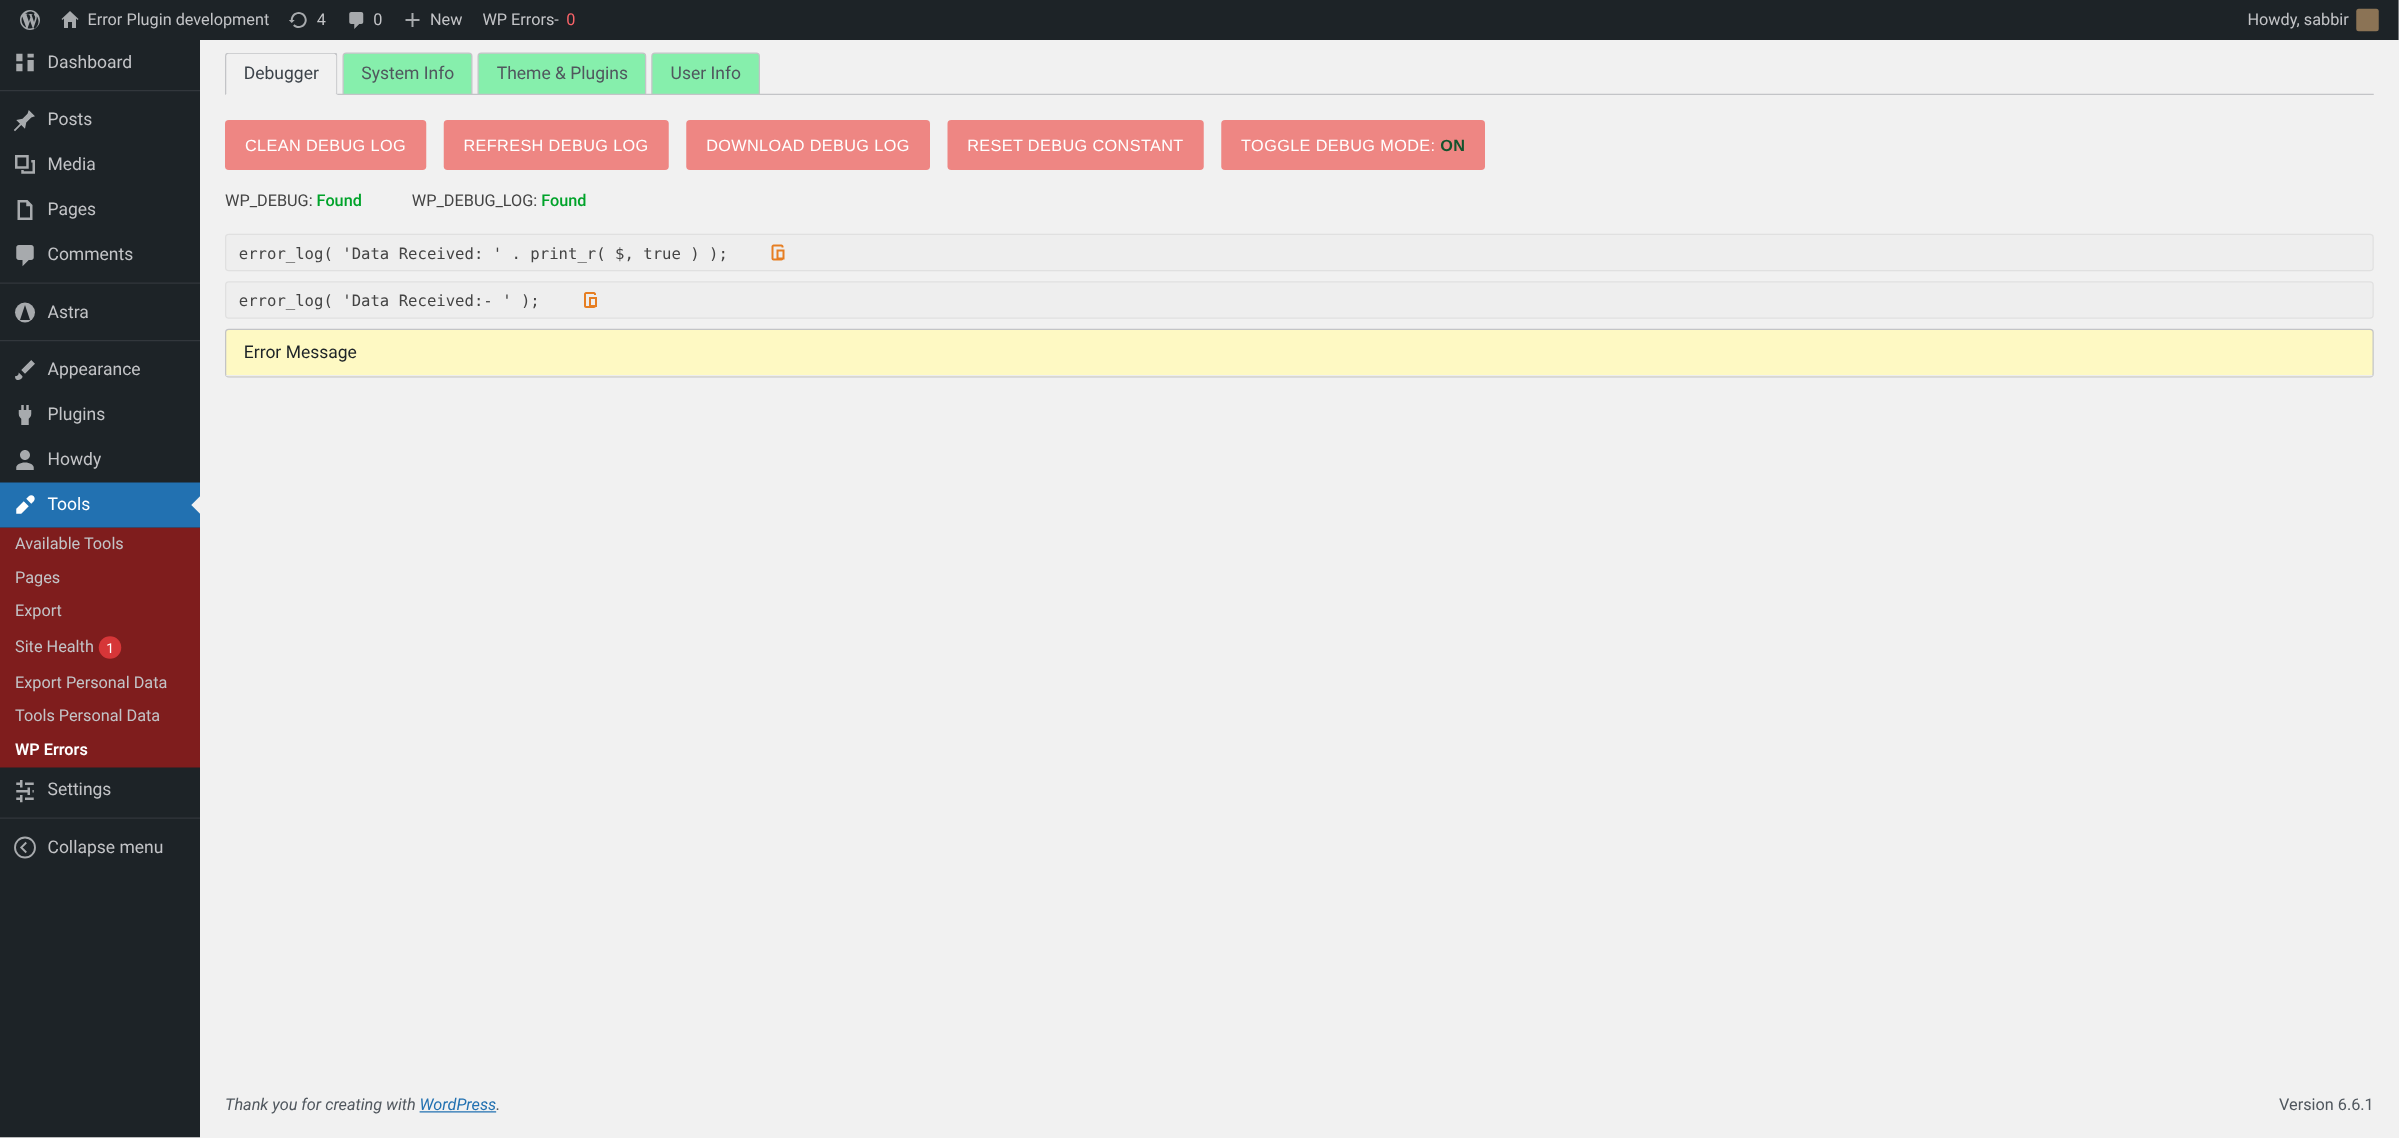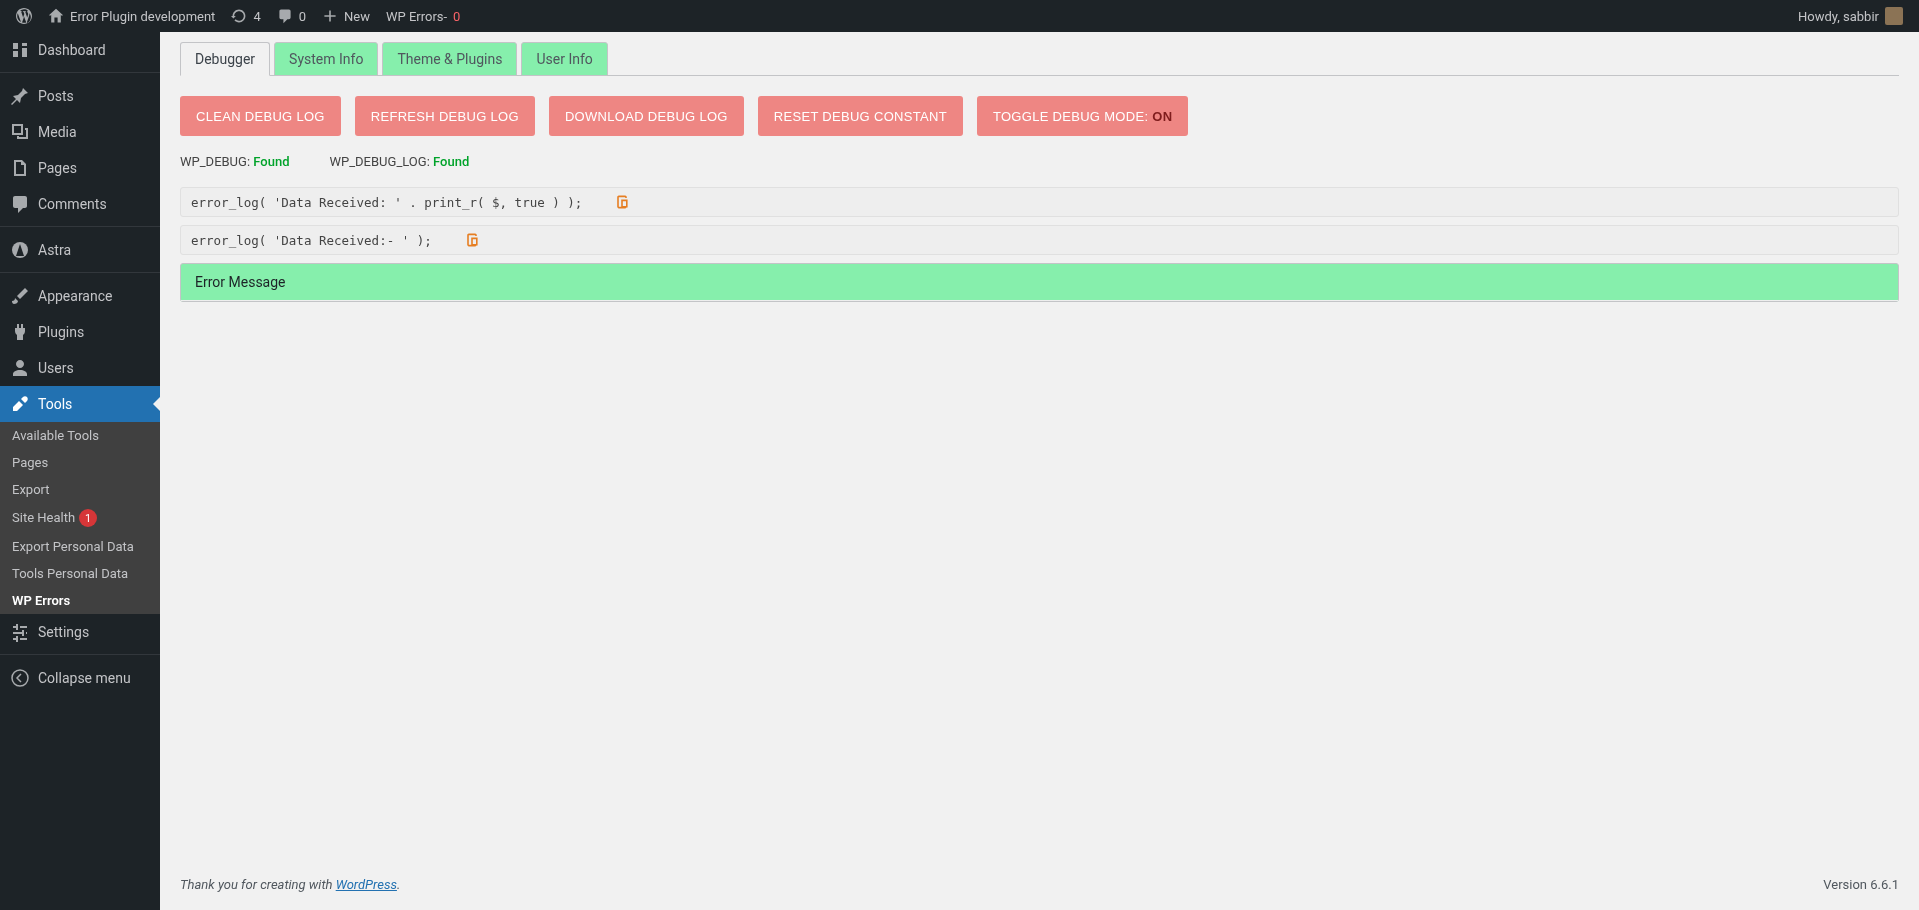--- a/index.html
+++ b/index.html
@@ -10,38 +10,38 @@
 #adminbar svg { width: 16px; height: 16px; fill: #a7aaad; }
 #adminbar .wp-errors-count { color: #f86368; }
 #adminbar .avatar { width: 18px; height: 18px; background: #8b7355; border-radius: 2px; display: inline-flex; align-items: center; justify-content: center; font-size: 10px; color: #fff; }
 #wrap { display: flex; min-height: calc(100vh - 32px); }
 #sidebar { width: 160px; background: #1d2327; color: #c3c4c7; flex-shrink: 0; }
 #sidebar .menu-item { display: flex; align-items: center; gap: 8px; padding: 8px 10px; cursor: pointer; font-size: 14px; }
 #sidebar .menu-item svg { width: 20px; height: 20px; fill: #a7aaad; flex-shrink: 0; }
 #sidebar .menu-item.active { background: #2271b1; color: #fff; position: relative; }
 #sidebar .menu-item.active svg { fill: #fff; }
 #sidebar .menu-item.active::after { content: ""; position: absolute; right: -1px; top: 50%; transform: translateY(-50%); border: 8px solid transparent; border-right-color: #f1f1f1; }
-#sidebar .submenu { background: #404040; }
+#sidebar .submenu { background: #7f1d1d; }
 #sidebar .submenu .sub-item { padding: 6px 12px; font-size: 13px; color: #c3c4c7; cursor: pointer; }
 #sidebar .submenu .sub-item.current { color: #fff; font-weight: 600; }
 #sidebar .submenu .sub-item .badge { display: inline-flex; align-items: center; justify-content: center; min-width: 18px; height: 18px; padding: 0 5px; border-radius: 9px; background: #d63638; color: #fff; font-size: 11px; margin-left: 4px; }
 #sidebar .sep { height: 5px; border-bottom: 1px solid #32373c; margin-bottom: 5px; }
 #content { flex: 1; padding: 10px 20px 0 20px; display: flex; flex-direction: column; }
 .tabs { display: flex; border-bottom: 1px solid #c3c4c7; margin-bottom: 20px; }
 .tab { padding: 8px 14px; margin: 0 4px -1px 0; border: 1px solid #c3c4c7; background: #86efac; color: #50575e; font-size: 14px; cursor: pointer; border-top-left-radius: 3px; border-top-right-radius: 3px; }
 .tab.active { background: #f1f1f1; border-bottom-color: #f1f1f1; color: #3c434a; }
 .btn-row { display: flex; gap: 14px; margin-bottom: 18px; flex-wrap: wrap; }
 .dbg-btn { background: #ee8683; color: #fff; border: none; padding: 0 16px; height: 40px; font-size: 13px; font-weight: 500; border-radius: 3px; cursor: pointer; letter-spacing: 0.3px; }
-.dbg-btn .on { color: #7f1d1d; font-weight: 700; }
+.dbg-btn .on { color: #14532d; font-weight: 700; }
 .status-row { display: flex; gap: 40px; margin-bottom: 18px; font-size: 13px; color: #444; }
 .status-row .found { color: #00a32a; font-weight: 500; }
 .code-row { display: flex; align-items: center; gap: 32px; background: #eee; border: 1px solid #e0e0e0; padding: 6px 10px; margin-bottom: 8px; font-family: Consolas, Monaco, monospace; font-size: 12.5px; color: #444; border-radius: 3px; }
 .code-row span:first-child { flex: 0 0 auto; }
 .copy-icon { width: 16px; height: 16px; fill: #e67e22; cursor: pointer; }
-.panel { background: #86efac; border: 1px solid #c3c4c7; border-radius: 3px; margin-bottom: 20px; }
+.panel { background: #fef9c3; border: 1px solid #c3c4c7; border-radius: 3px; margin-bottom: 20px; }
 .panel-header { padding: 10px 14px; font-size: 14px; color: #1d2327; border-bottom: 1px solid #eee; }
 .panel-body { padding: 14px; }
 .alert-box { border: 1px solid #dcdcde; border-radius: 3px; padding: 10px 12px; font-size: 13px; color: #50575e; }
 #footer { margin-top: auto; display: flex; justify-content: space-between; padding: 18px 0; font-size: 13px; color: #50575e; font-style: italic; }
 #footer a { color: #2271b1; text-decoration: underline; }
 #footer .version { font-style: normal; }
 </style>
 </head>
 <body>
 
@@ -140,21 +140,21 @@
     <div class="menu-item">
         <svg viewBox="0 0 20 20">
           <path d="M7 2h2v4h2V2h2v4h2v3c0 2-1 3-2 4v5H7v-5c-1-1-2-2-2-4V6h2V2z"></path>
         </svg>
         <span>Plugins</span>
       </div>
     <div class="menu-item">
         <svg viewBox="0 0 20 20">
           <path d="M10 10c2.2 0 4-1.8 4-4s-1.8-4-4-4-4 1.8-4 4 1.8 4 4 4zm0 2c-4 0-7 2-7 4v2h14v-2c0-2-3-4-7-4z"></path>
         </svg>
-        <span>Users</span>
+        <span>Howdy</span>
       </div>
     <div class="menu-item active">
         <svg viewBox="0 0 20 20">
           <path d="M17 3c1 1 1 3 0 4l-2 2-4-4 2-2c1-1 3-1 4 0zM3 13l6-6 4 4-6 6H3v-4z"></path>
         </svg>
         <span>Tools</span>
       </div>
     <div class="submenu">
       <div class="sub-item">Available Tools</div>
       <div class="sub-item">Pages</div>

